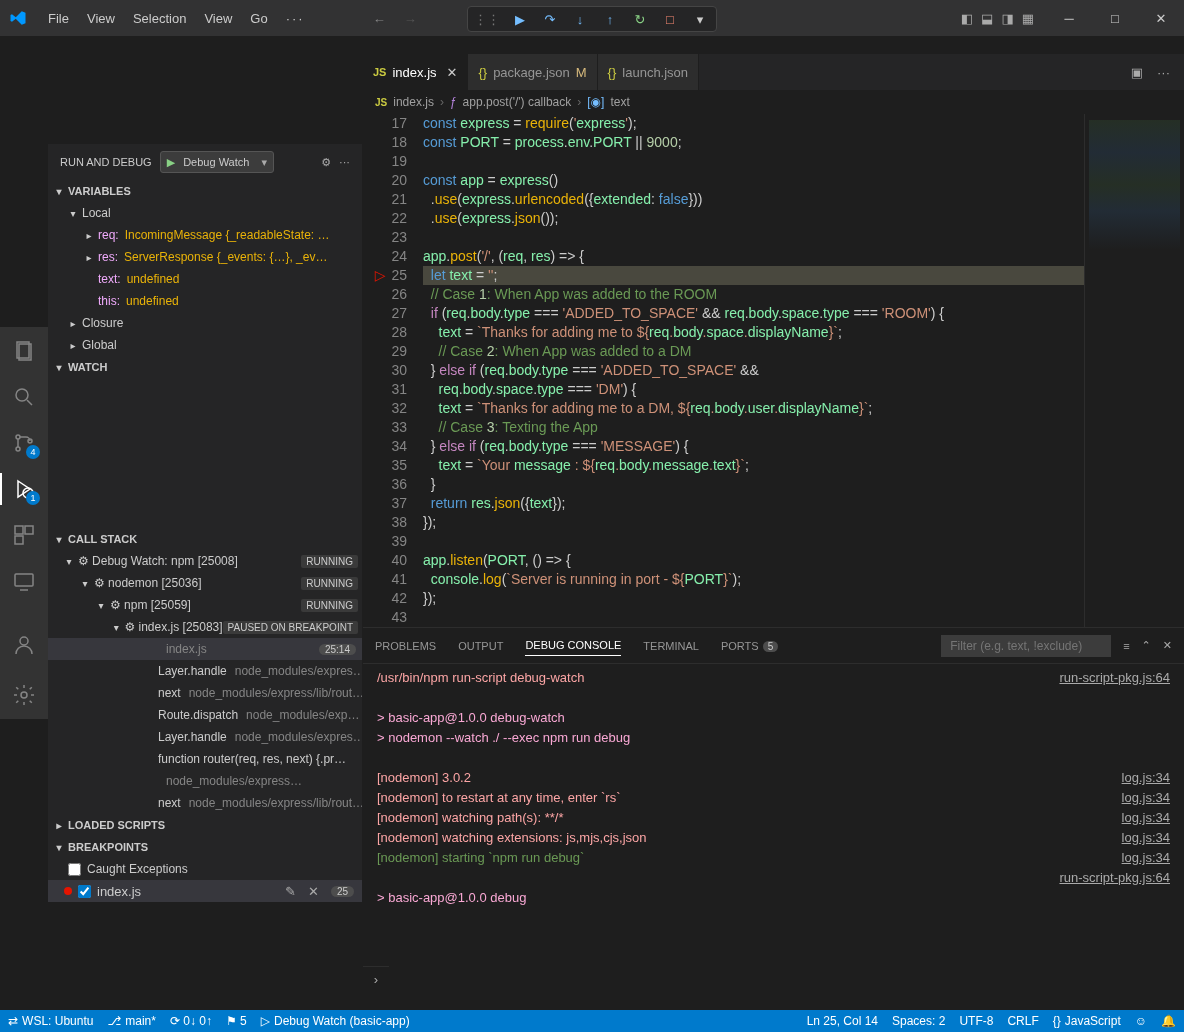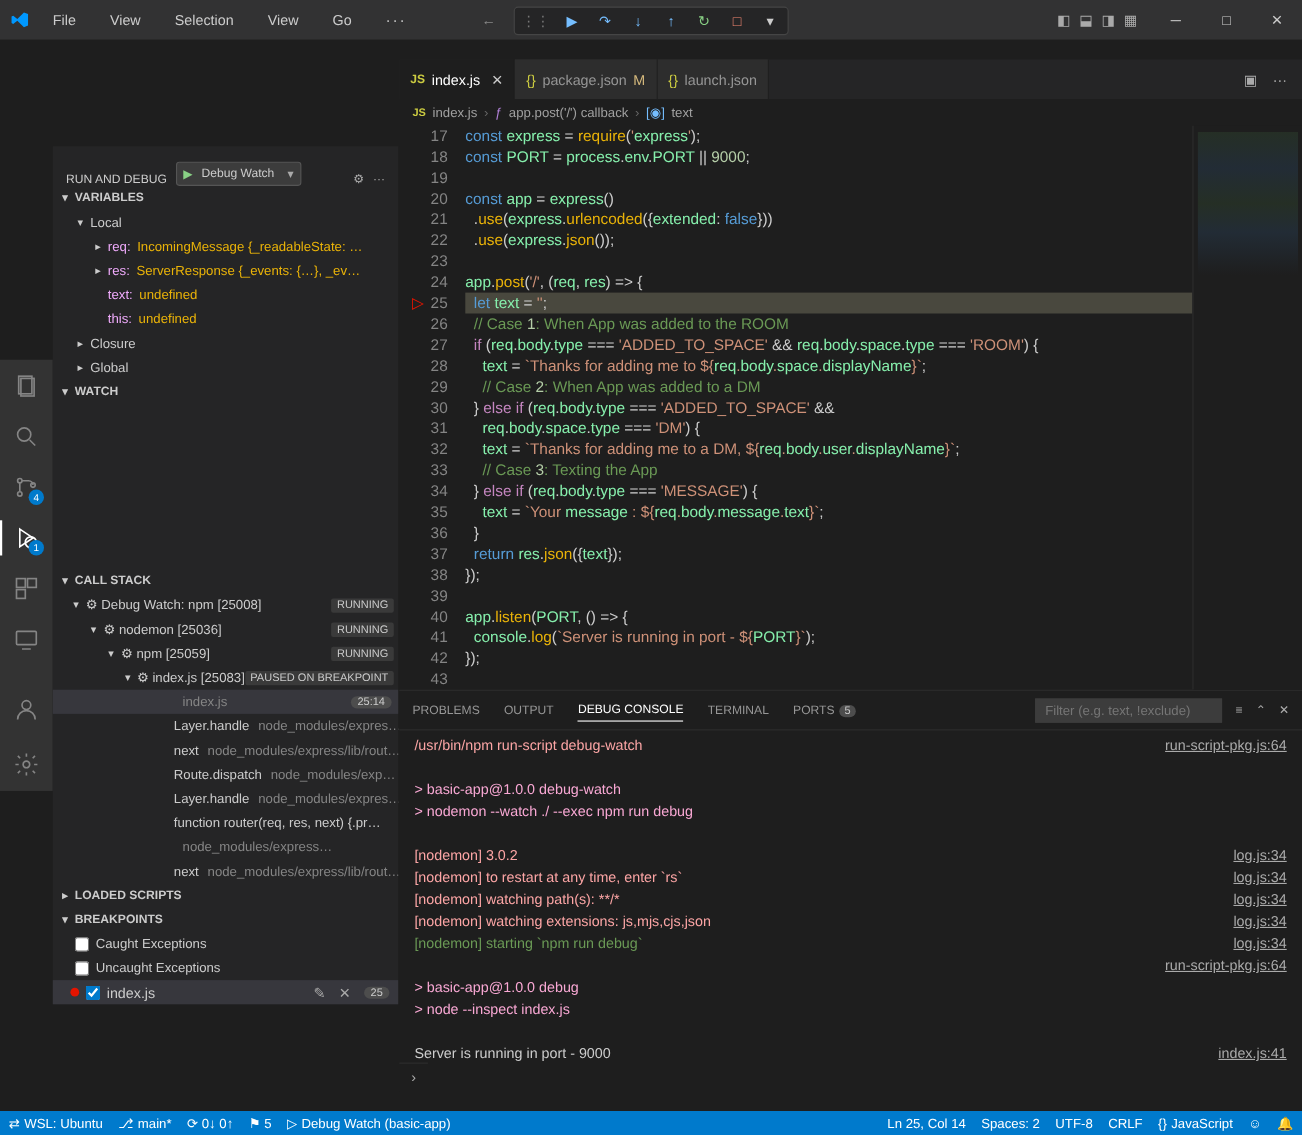--- a/index.html
+++ b/index.html
@@ -4,41 +4,41 @@
 <style>
 *{margin:0;padding:0;box-sizing:border-box;font-family:'Segoe UI',Arial,sans-serif}
 body{width:1184px;height:1032px;background:#1e1e1e;color:#ccc;overflow:hidden;font-size:13px}
 .row{display:flex;align-items:center}
 .spacer{flex:1}
 svg{display:block}
 
 
 .titlebar{height:36px;background:#323233;display:flex;align-items:center}
 .titlebar .logo{width:36px;display:flex;justify-content:center}
-.menu{display:flex;gap:15px;padding-left:4px}
+.menu{display:flex;gap:2px;padding-left:4px}
 .menu span{padding:4px 8px;cursor:default}
 .menu span.dots{letter-spacing:2px}
 .navbuttons{display:flex;gap:18px;margin-left:60px;color:#888}
 .debugbar{position:absolute;left:50%;transform:translateX(-50%);top:6px;background:#252526;border:1px solid #454545;border-radius:4px;display:flex;align-items:center;padding:2px 6px;gap:10px}
 .debugbar .grip{color:#777}
 .debugbar .dbtn{width:20px;height:20px;display:flex;align-items:center;justify-content:center;cursor:pointer}
 .winbuttons{display:flex}
 .winbuttons div{width:46px;height:36px;display:flex;align-items:center;justify-content:center;color:#ccc}
 .layoutbuttons{display:flex;gap:8px;margin-right:12px;color:#aaa}
 
 
 .activitybar{width:48px;background:#333;display:flex;flex-direction:column;align-items:center;padding-top:10px;gap:18px}
 .activitybar .ab{width:28px;height:28px;display:flex;align-items:center;justify-content:center;color:#858585;position:relative}
 .activitybar .ab.active{color:#fff}
 .activitybar .ab.active::before{content:"";position:absolute;left:-10px;top:-2px;bottom:-2px;width:2px;background:#fff}
 .badge{position:absolute;right:-2px;bottom:-2px;background:#007acc;color:#fff;border-radius:8px;font-size:9px;min-width:14px;height:14px;display:flex;align-items:center;justify-content:center;padding:0 3px}
 
 
 .sidebar{width:315px;background:#252526;display:flex;flex-direction:column;border-right:1px solid #1e1e1e}
-.sidehead{height:36px;display:flex;align-items:flex-end;padding:0 12px;font-size:11px}
+.sidehead{height:36px;display:flex;align-items:center;padding:0 12px;font-size:11px}
 .debuglaunch{background:#3c3c3c;border:1px solid #555;border-radius:3px;display:flex;align-items:center;height:22px;margin-left:8px}
 .debuglaunch .play{color:#89d185;padding:0 6px}
 .debuglaunch .sel{padding:0 6px 0 2px}
 .section{display:flex;flex-direction:column}
 .sechead{height:22px;display:flex;align-items:center;padding:0 6px;font-weight:bold;font-size:11px;cursor:pointer}
 .secbody{display:flex;flex-direction:column}
 .treeitem{height:22px;display:flex;align-items:center;padding-left:20px;font-size:12px;white-space:nowrap;overflow:hidden;font-family:Consolas,monospace}
 .treeitem .k{color:#f0abfc}
 .treeitem .v{color:#eab308;margin-left:6px}
 .treeitem.lv2{padding-left:36px}
@@ -354,24 +354,20 @@
 
     <div class="section">
       <div class="sechead">
           <span class="chev">▾</span>
           <span>BREAKPOINTS</span>
         </div>
       <div class="secbody">
         <div class="bpitem">
             <input type="checkbox" style="">
             <span>Caught Exceptions</span>
-          </div>
-        <div class="bpitem">
-            <input type="checkbox" style="">
-            <span>Uncaught Exceptions</span>
           </div>
         <div class="bpfile" style="background:#37373d">
           <span class="reddot"></span>
           <input type="checkbox" checked="" style="">
           <span>index.js</span>
           <div class="spacer"></div>
           <span style="color:#aaa">✎</span>
           <span style="color:#aaa;margin:0 6px">✕</span>
           <span class="bpcount">25</span>
         </div>
@@ -498,28 +494,21 @@
             <span class="clink">log.js:34</span>
           </div>
           <div class="cline">
             <span class="ctext wht">&nbsp;</span>
             <span class="clink">run-script-pkg.js:64</span>
           </div>
           <div class="cline">
             <span class="ctext blu">&gt; basic-app@1.0.0 debug</span>
           </div>
           <div class="cline">
-            <span class="ctext blu">&gt; node --inspect index.js</span>
-          </div>
-          <div class="cline">
             <span class="ctext wht">&nbsp;</span>
-          </div>
-          <div class="cline">
-            <span class="ctext wht">Server is running in port - 9000</span>
-            <span class="clink">index.js:41</span>
           </div>
         </div>
       <div class="panelchev">›</div>
     </div>
   </div>
 </div>
 
 <div class="statusbar">
   <span class="sitem">⇄ <span>WSL: Ubuntu</span></span>
   <span class="sitem">⎇ <span>main*</span></span>

